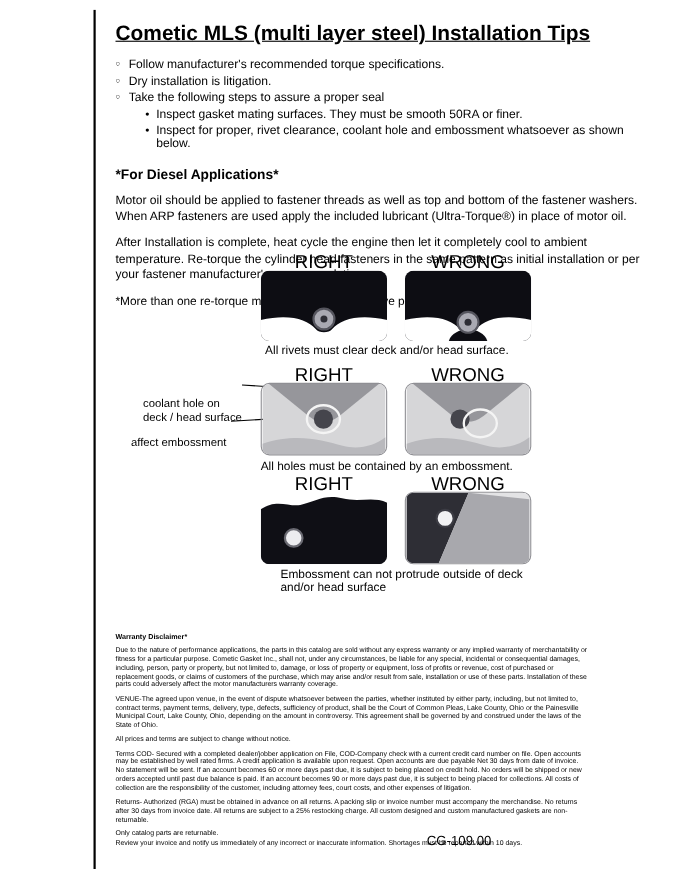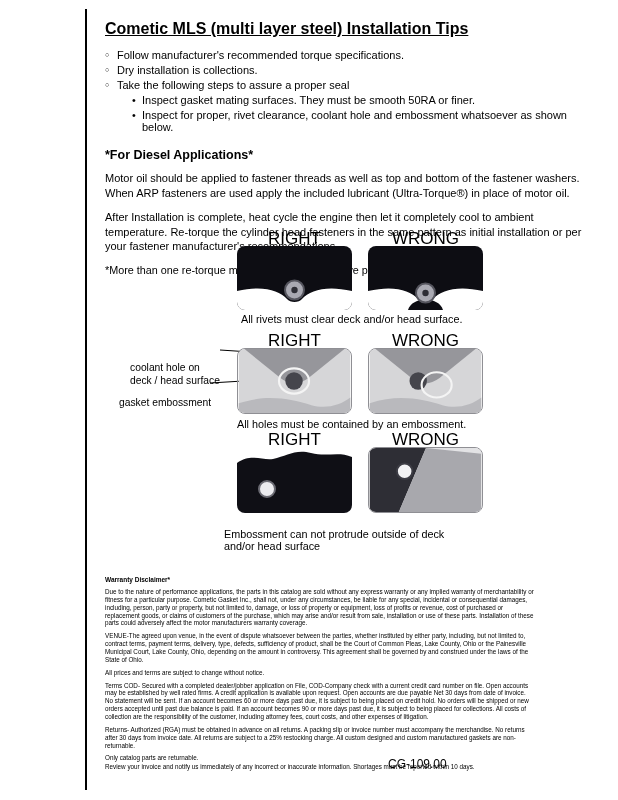--- a/index.html
+++ b/index.html
@@ -3,21 +3,21 @@
 <meta charset="utf-8">
 <style>
   * { margin:0; padding:0; box-sizing:border-box; }
   html, body { background:#ffffff; }
   .page {
     position:relative; width:618px; height:800px; background:#ffffff;
     font-family:"Liberation Sans", sans-serif; color:#000; overflow:hidden;
   }
   .left-rule { position:absolute; left:85px; top:9px; width:2px; height:781px; background:#000; }
   .content { position:absolute; left:105px; top:20px; width:492px; }
-  .title { font-size:16px; font-weight:bold; text-decoration:underline; margin-bottom:11px; }
+  .title { font-size:19px; font-weight:bold; text-decoration:underline; margin-bottom:11px; }
   .tips { list-style:none; font-size:11px; }
   .tips > li { padding-left:12px; position:relative; margin-bottom:3px; }
   .tips > li::before { content:"\25CB"; position:absolute; left:0; top:2px; font-size:7px; }
   .subtips { list-style:none; margin:3px 0 0 14px; }
   .subtips > li { padding-left:11px; position:relative; margin-bottom:3px; }
   .subtips > li::before { content:"\2022"; position:absolute; left:1px; top:0; font-size:10.8px; }
   .diesel-heading { font-size:12.5px; font-weight:bold; margin:15px 0 9px; }
   .body-para { font-size:11px; line-height:1.32; margin-bottom:10px; }
   .note { font-size:10.8px; margin-top:4px; }
   .dlabel { position:absolute; width:115px; text-align:center; font-size:17px; }
@@ -31,39 +31,39 @@
   .r1lR { left:237px; top:229px; } .r1lW { left:368px; top:229px; }
   .r1iR { left:237px; top:246px; height:64px; } .r1iW { left:368px; top:246px; height:64px; }
   .r1c { left:241px; top:313px; }
   .r2lR { left:237px; top:331px; } .r2lW { left:368px; top:331px; }
   .r2iR { left:237px; top:348px; height:66px; } .r2iW { left:368px; top:348px; height:66px; }
   .r2c { left:237px; top:418px; }
   .anno1 { left:130px; top:342px; }
   .anno2 { left:119px; top:377px; }
   .r3lR { left:237px; top:430px; } .r3lW { left:368px; top:430px; }
   .r3iR { left:237px; top:447px; height:66px; } .r3iW { left:368px; top:447px; height:66px; }
-  .r3c { left:224px; top:516px; width:280px;margin-top:12px; }
+  .r3c { left:255px; top:516px; width:280px; }
   .disclaimer { position:absolute; left:105px; top:576px; width:430px; }
   .disclaimer h3 { font-size:6.5px; font-weight:bold; margin-bottom:5px; }
   .disclaimer p { font-size:6.3px; line-height:1.25; margin-bottom:5px; }
   .disclaimer p.tight { margin-bottom:1px; }
   .page-number { position:absolute; left:388px; top:757px; font-size:12px; }
 </style>
 </head>
 <body>
 
 <div class="page">
   <div class="left-rule"></div>
 
   <div class="content">
     <h1 class="title">Cometic MLS (multi layer steel) Installation Tips</h1>
 
     <ul class="tips">
       <li>Follow manufacturer's recommended torque specifications.</li>
-      <li>Dry installation is collections.</li>
+      <li>Dry installation is litigation.</li>
       <li>
         <span>Take the following steps to assure a proper seal</span>
         <ul class="subtips">
           <li>Inspect gasket mating surfaces.  They must be smooth 50RA or finer.</li>
           <li>Inspect for proper, rivet clearance, coolant hole and embossment whatsoever as shown below.</li>
         </ul>
       </li>
     </ul>
 
     <h2 class="diesel-heading">*For Diesel Applications*</h2>
@@ -90,21 +90,21 @@
       <circle cx="57.5" cy="47" r="9.5" fill="#a9a9b2" stroke="#55555e" stroke-width="2"></circle>
       <circle cx="57.5" cy="47" r="3.2" fill="#2e2e36"></circle>
     </svg>
   </div>
   <div class="dcaption r1c">All rivets must clear deck and/or head surface.</div>
 
   <div class="dlabel r2lR">RIGHT</div>
   <div class="dlabel r2lW">WRONG</div>
   <div class="anno anno1">coolant hole on
 deck / head surface</div>
-  <div class="anno anno2">gasket embossment</div>
+  <div class="anno anno2">affect embossment</div>
   <svg class="anno-lines" width="64" height="44" xmlns="http://www.w3.org/2000/svg">
     <line x1="14" y1="6" x2="60" y2="9" stroke="#000" stroke-width="1"></line>
     <line x1="4" y1="39" x2="54" y2="36" stroke="#000" stroke-width="1"></line>
   </svg>
   <div class="dimg framed r2iR">
     <svg viewBox="0 0 115 66" xmlns="http://www.w3.org/2000/svg">
       <rect width="115" height="66" fill="#d6d6d8"></rect>
       <path d="M6,0 L109,0 L72,30 Q57,41 43,30 Z" fill="#96969b"></path>
       <path d="M0,56 C30,46 55,52 75,58 C90,62 105,58 115,50 L115,66 L0,66 Z" fill="#b9b9bd"></path>
       <circle cx="57" cy="33" r="9" fill="#45454c"></circle>

